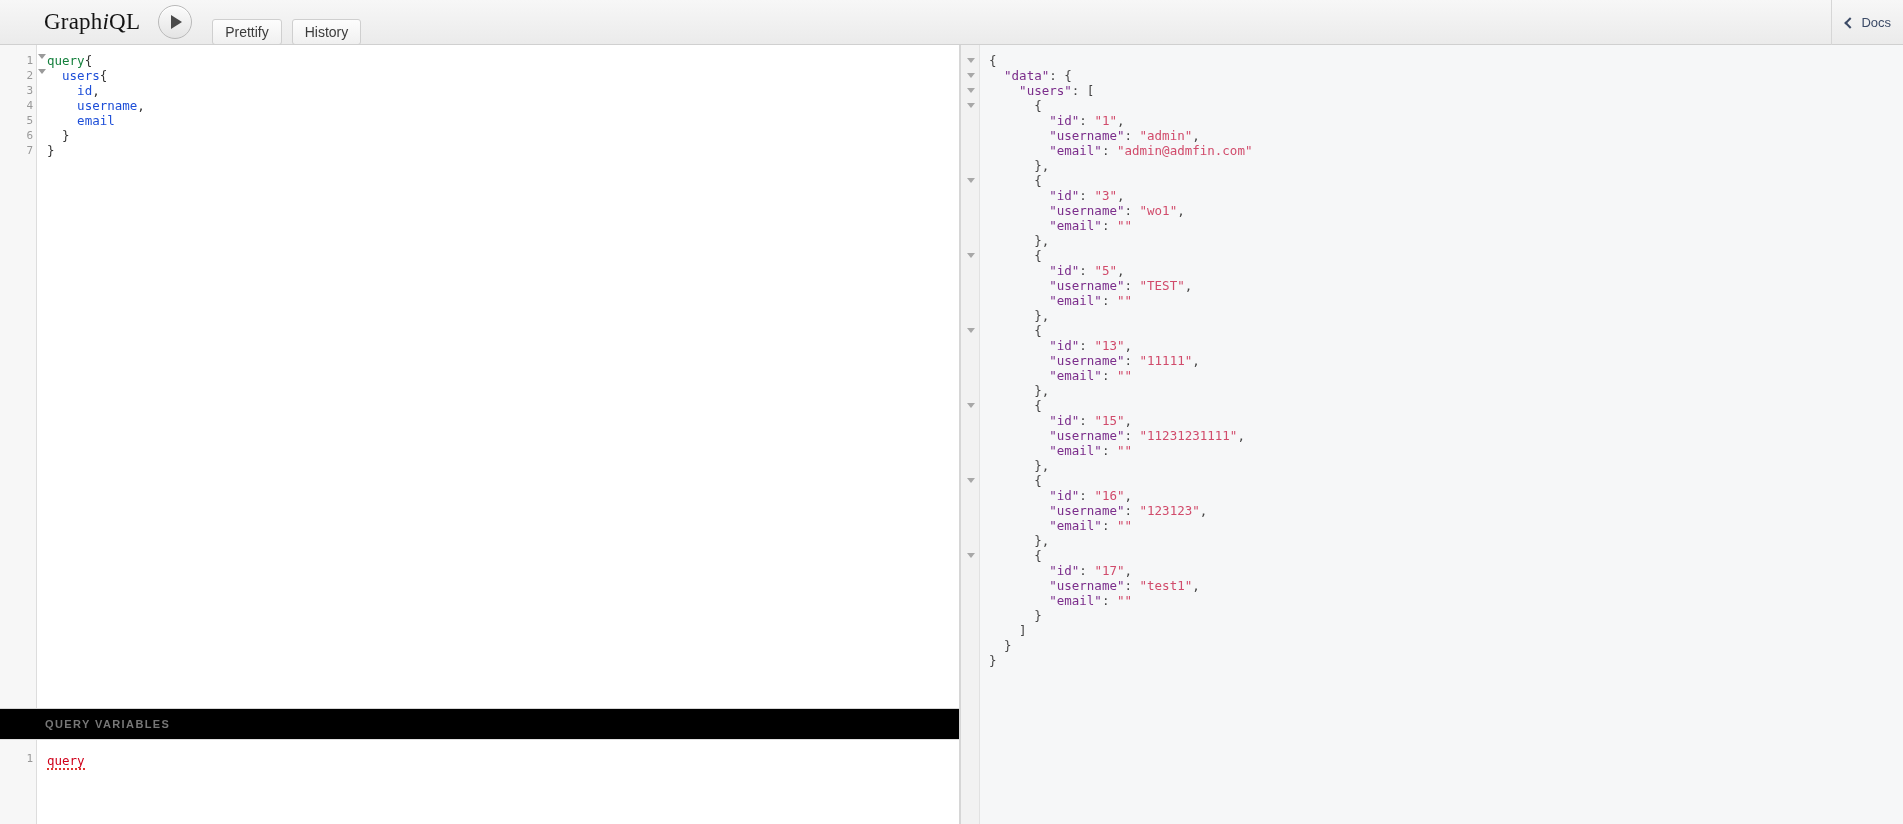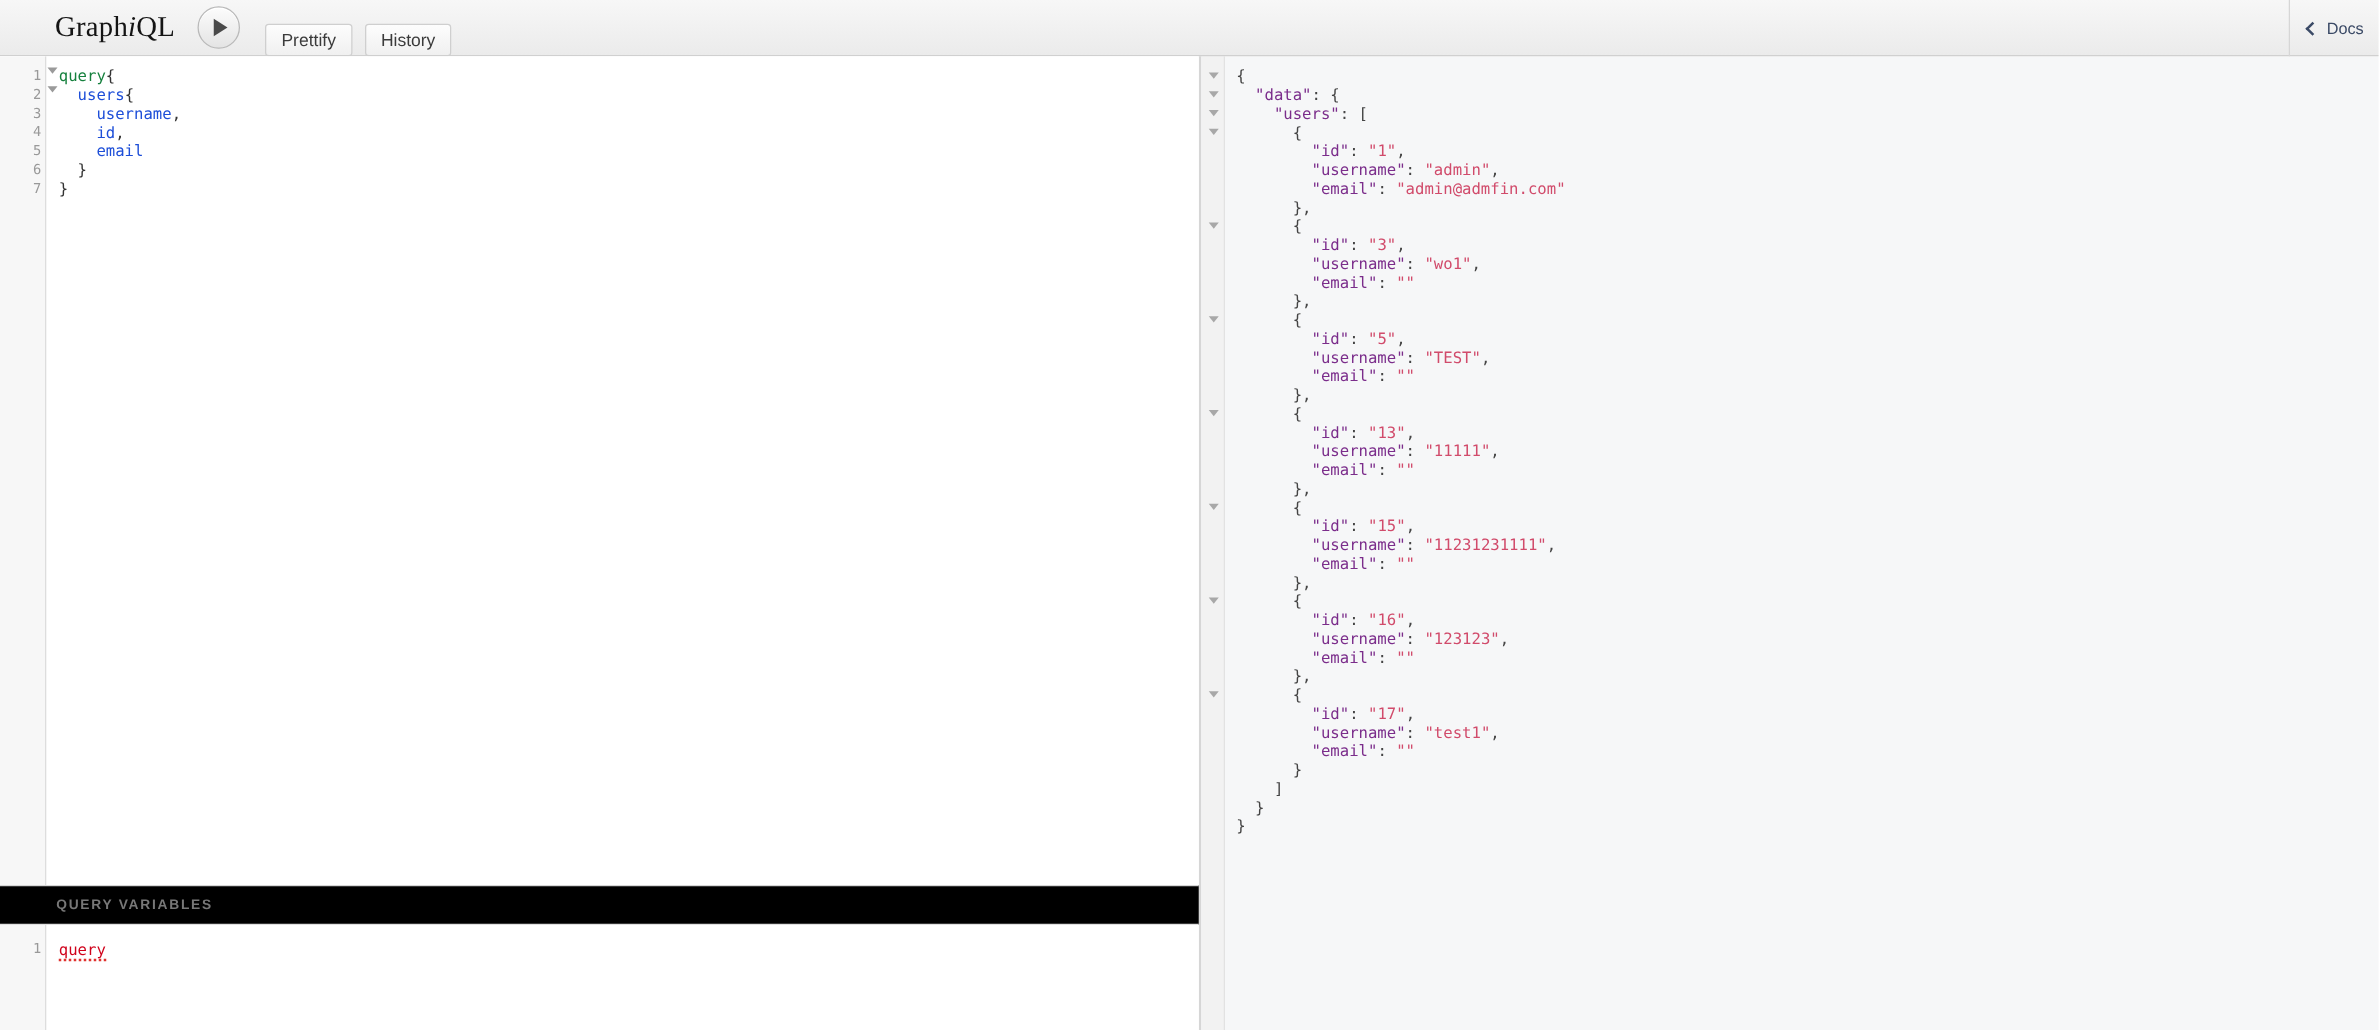--- a/index.html
+++ b/index.html
@@ -257,22 +257,22 @@
             <div class="ln">2<span class="fold"></span></div>
             <div class="ln">3</div>
             <div class="ln">4</div>
             <div class="ln">5</div>
             <div class="ln">6</div>
             <div class="ln">7</div>
           </div>
         <div class="code-area" id="query-code">
             <div class="code-line"><span class="tok-kw">query</span>{</div>
             <div class="code-line">  <span class="tok-fld">users</span>{</div>
+            <div class="code-line">    <span class="tok-fld">id</span>,</div>
             <div class="code-line">    <span class="tok-fld">username</span>,</div>
-            <div class="code-line">    <span class="tok-fld">id</span>,</div>
             <div class="code-line">    <span class="tok-fld">email</span></div>
             <div class="code-line">  }</div>
             <div class="code-line">}</div>
           </div>
       </div>
 
       <div class="vars-header">QUERY VARIABLES</div>
 
       <div class="vars-editor">
         <div class="gutter">

